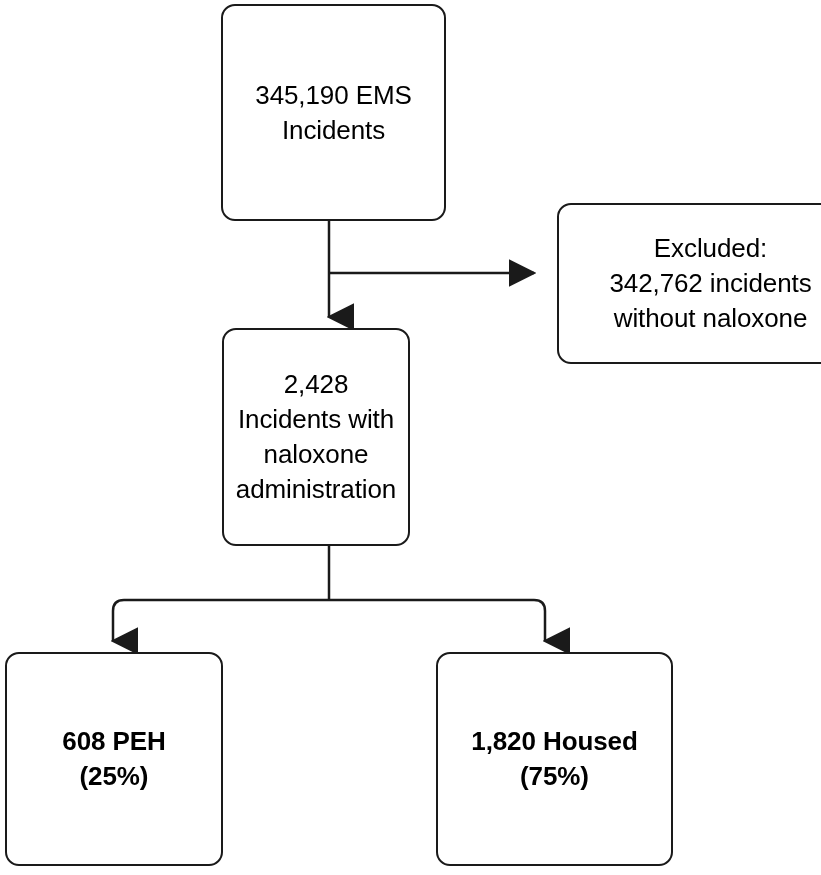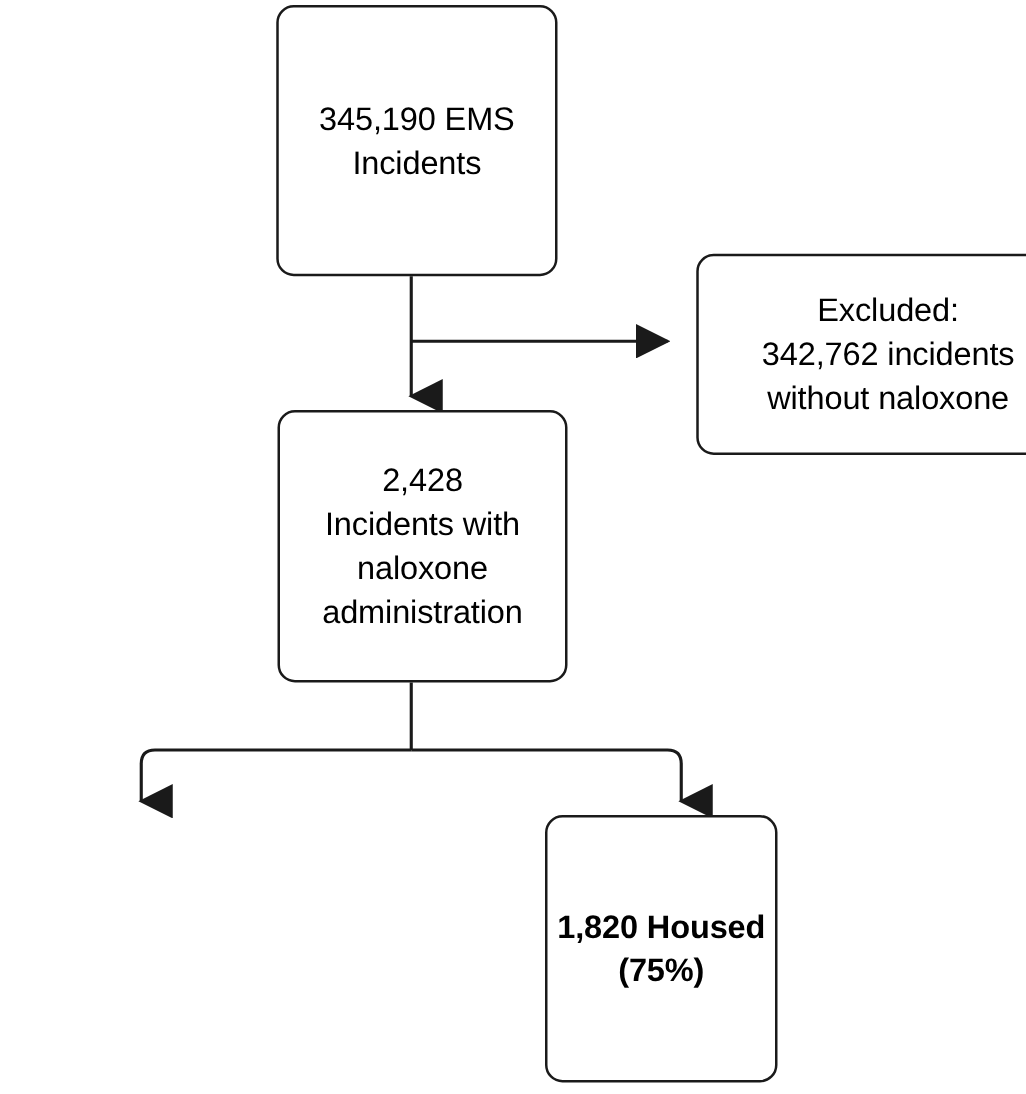--- a/index.html
+++ b/index.html
@@ -59,33 +59,33 @@
   #node-excluded {
     left: 545px;
     top: 203px;
     width: 307px;
     height: 161px;
     margin-left: 12px;
   }
   #node-included {
     left: 222px;
     top: 328px;
-    width: 232px;
+    width: 188px;
     height: 218px;
   }
   #node-peh {
     left: 5px;
     top: 652px;
     width: 218px;
     height: 214px;
   }
   #node-housed {
     left: 436px;
     top: 652px;
-    width: 186px;
+    width: 237px;
     height: 214px;
   }
 </style>
 </head>
 <body>
 
 <div id="flowchart-canvas">
 
   <svg id="connector-layer" viewBox="0 0 821 875" width="821" height="875" xmlns="http://www.w3.org/2000/svg">
     <defs>
@@ -117,19 +117,23 @@
 without naloxone</span>
   </div>
 
   <div class="node-box" id="node-included">
     <span class="node-label">2,428
 Incidents with
 naloxone
 administration</span>
   </div>
 
+  <div class="node-box" id="node-peh">
+    <span class="node-label bold">608 PEH
+(25%)</span>
+  </div>
 
   <div class="node-box" id="node-housed">
     <span class="node-label bold">1,820 Housed
 (75%)</span>
   </div>
 
 </div>
 
 </body></html>

